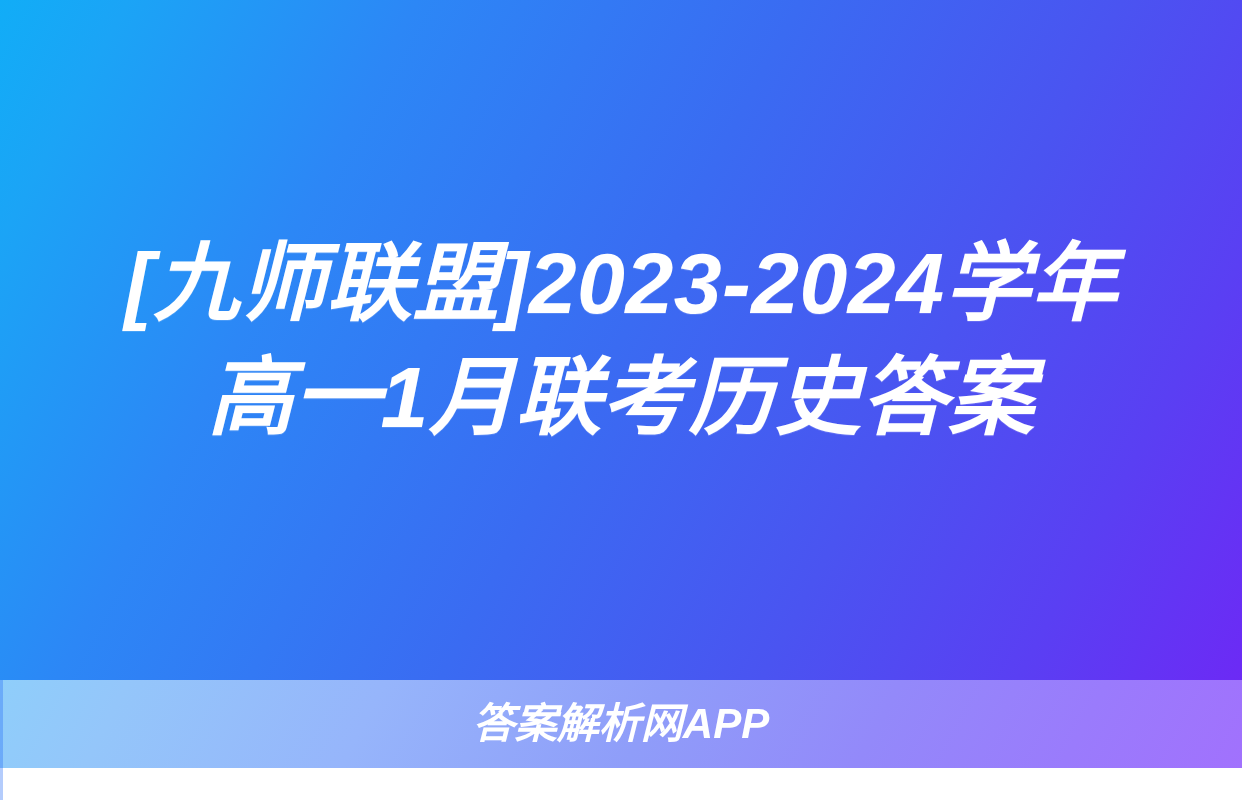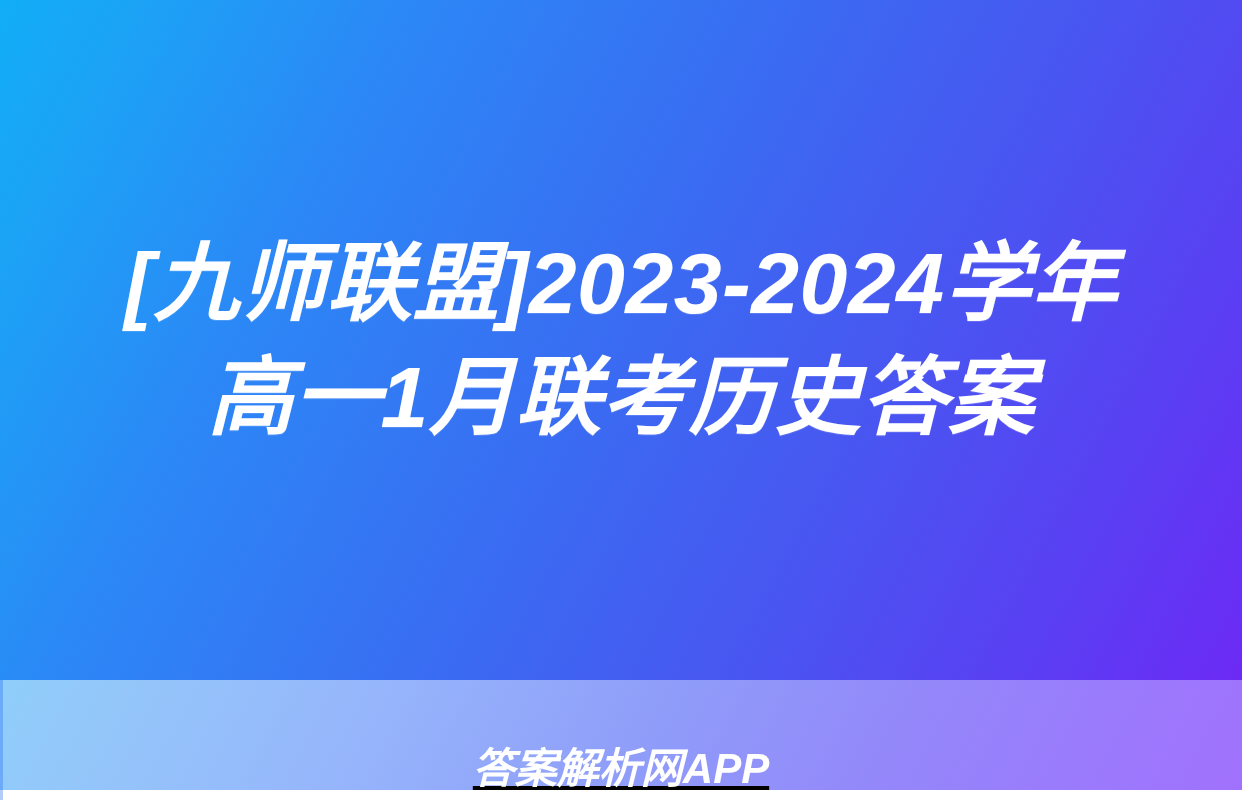--- a/index.html
+++ b/index.html
@@ -61,33 +61,32 @@
     white-space: normal;
     text-shadow: 0 1px 0 rgba(255,255,255,0.15);
   }
 
   
   .footer-band {
     position: absolute;
     left: 0;
     top: 680px;
     width: 1242px;
-    height: 110px;
+    height: 88px;
     background: linear-gradient(118deg,
                 #8FCEFA 0%,
                 #94C6FA 10%,
                 #96B5FB 30%,
                 #8F9DF9 52%,
                 #9389FA 70%,
                 #9A7BFC 86%,
                 #A171FD 100%);
     display: flex;
-    align-items: flex-end;
+    align-items: center;
     justify-content: center;
-    text-decoration: underline;
   }
 
   .footer-band::before {
     
     content: "";
     position: absolute;
     left: 0;
     top: 0;
     width: 3px;
     height: 120px;

